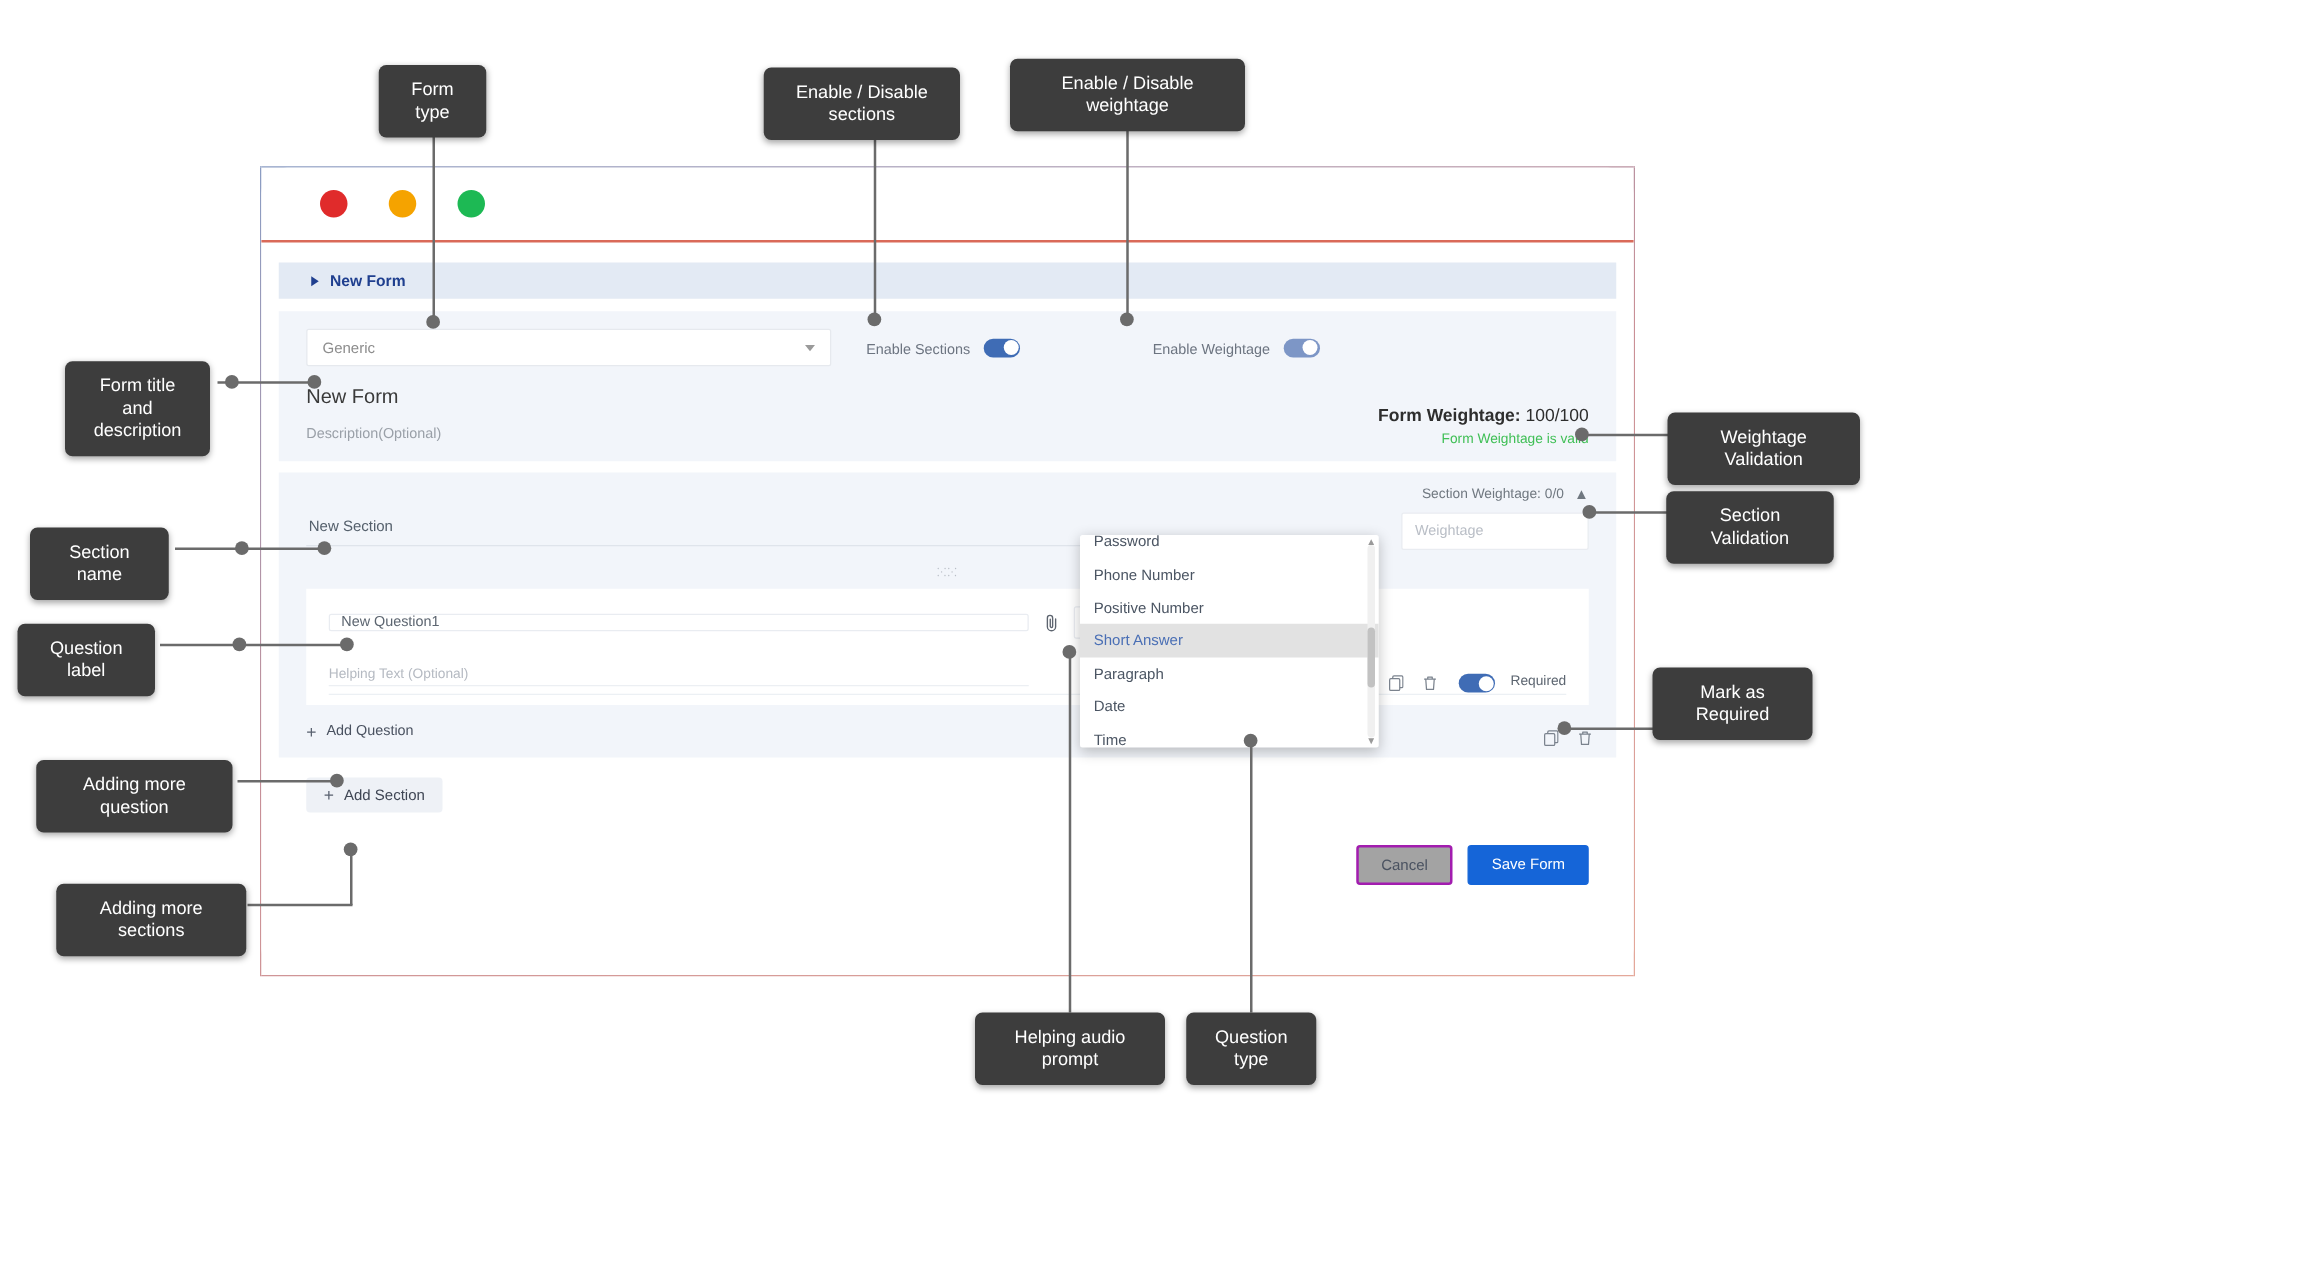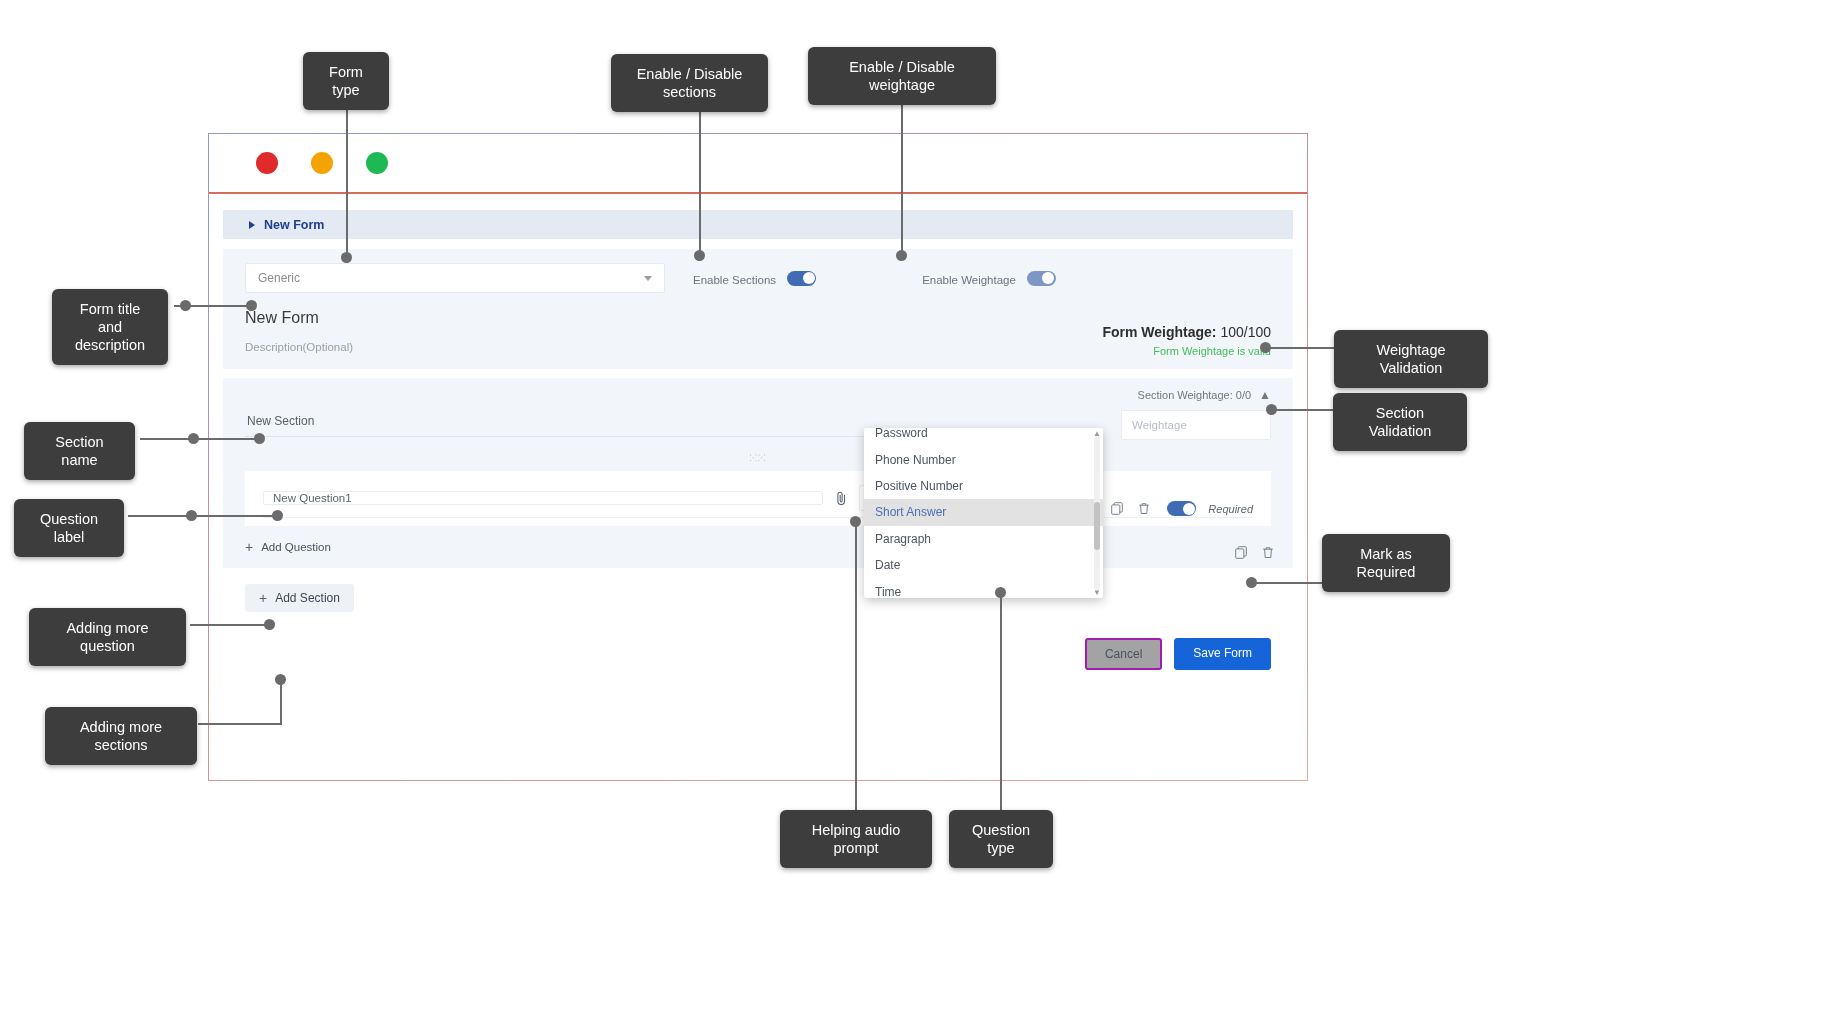--- a/index.html
+++ b/index.html
@@ -113,21 +113,21 @@
   }
   .q-type-select{
     width:236px;height:26px;margin-left:6px;border:1px solid #e9ecf1;background:#fff;border-radius:2px;
     display:flex;align-items:center;justify-content:space-between;padding:0 8px;font-size:11.5px;color:#6c7480;
   }
   .q-help{
     width:560px;height:24px;margin-top:14px;border-bottom:1px solid #eceff3;font-size:11px;color:#b5bac2;
     display:flex;align-items:flex-end;padding-bottom:3px;
   }
   .q-actions{
-    position:absolute; right:18px; bottom:10px; display:flex; align-items:center; gap:12px;font-style:italic;
+    position:absolute; right:18px; bottom:10px; display:flex; gap:12px;
   }
   .icon-btn{ width:15px;height:15px; display:flex;align-items:center;justify-content:center; }
   .req-label{ font-size:11px;color:#5c6570; }
   .q-sep{ height:1px;background:#ecf0f4; margin-top:6px; }
 
   .add-question{ display:flex;align-items:center;gap:8px; font-size:11.5px; color:#4a5260; margin-top:14px; }
   .plus{ font-size:14px; color:#5a6270; line-height:1; }
 
   .add-section{
     display:inline-flex;align-items:center;gap:8px; font-size:12px; color:#3f4654;
@@ -229,20 +229,21 @@
               <svg width="13" height="15" viewBox="0 0 13 15" fill="none">
                 <path d="M9.5 4.2v6.1a3.3 3.3 0 0 1-6.6 0V3.4a2.1 2.1 0 0 1 4.2 0v6.6a.95.95 0 0 1-1.9 0V4.4" stroke="#5d646f" stroke-width="1.1" stroke-linecap="round" fill="none"></path>
               </svg>
             </div>
             <div class="q-type-select">
               <span>Time</span>
               <span class="caret-dn"></span>
             </div>
           </div>
 
+          <div class="q-help">Helping Text (Optional)</div>
 
           <div class="q-actions">
             <span class="icon-btn">
               <svg width="12" height="13" viewBox="0 0 12 13">
                 <rect x="3.2" y="0.7" width="8.1" height="9.4" rx="1" fill="none" stroke="#7b838e" stroke-width="1"></rect>
                 <rect x="0.7" y="2.9" width="8.1" height="9.4" rx="1" fill="#fff" stroke="#7b838e" stroke-width="1"></rect>
               </svg>
             </span>
             <span class="icon-btn">
               <svg width="12" height="13" viewBox="0 0 12 13">

